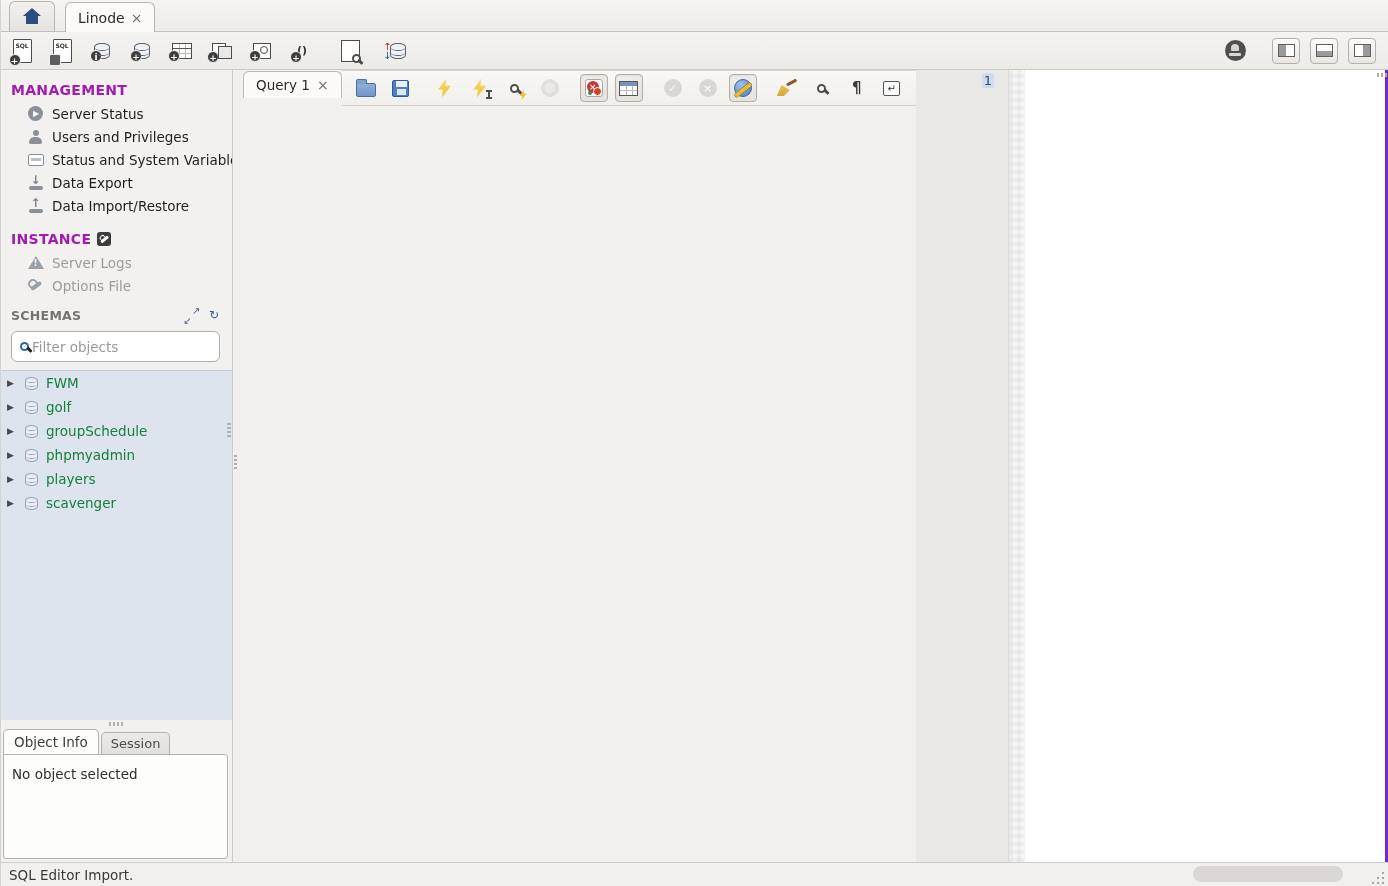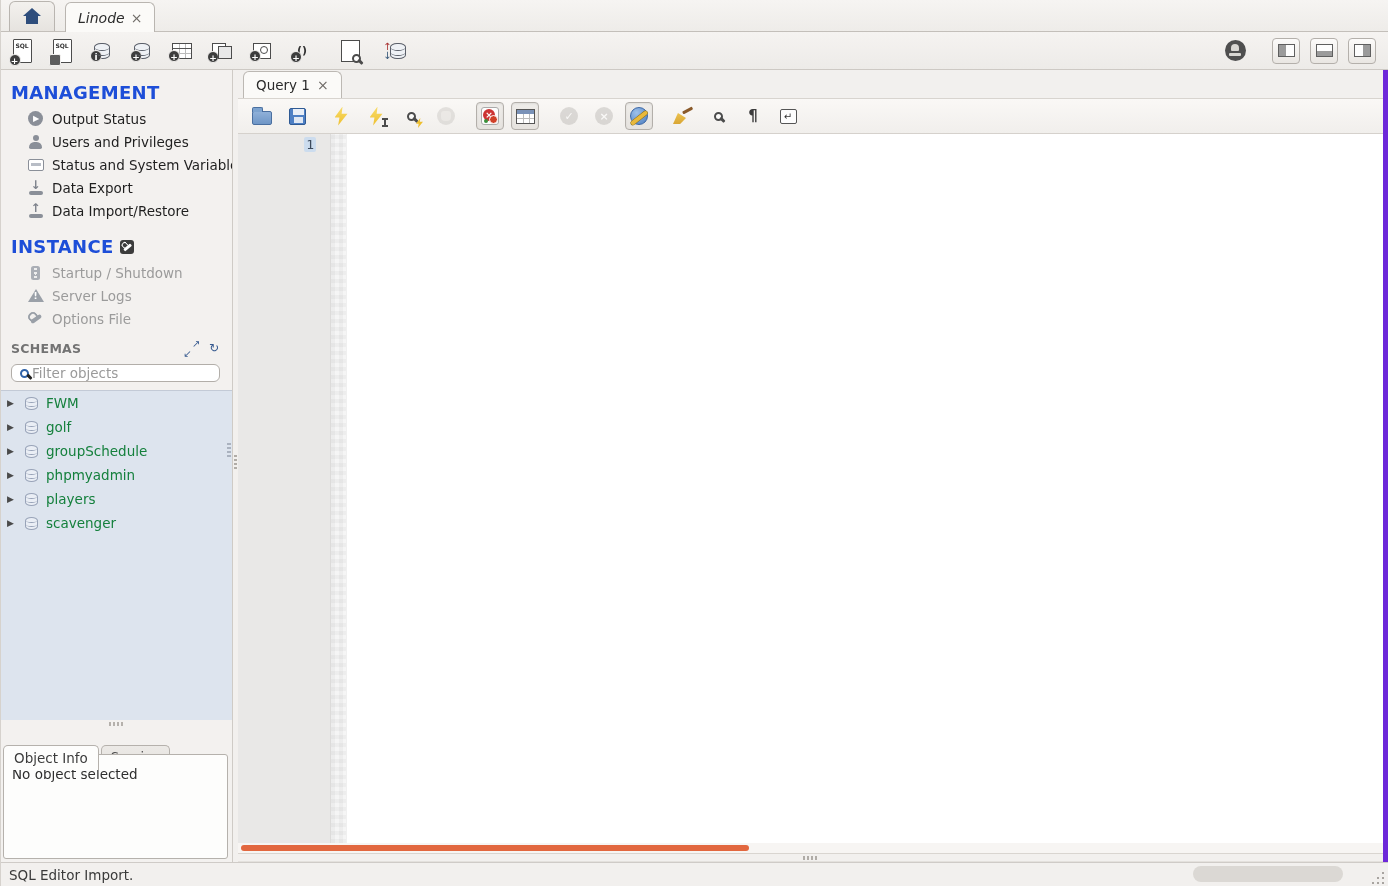--- a/index.html
+++ b/index.html
@@ -6,21 +6,21 @@
   html,body { width:1388px; height:886px; overflow:hidden; }
   body { font-family:"DejaVu Sans","Liberation Sans",sans-serif; font-size:13px; color:#2e2e2e; background:#f2f0ee; }
 
   .window { position:relative; width:1388px; height:886px; background:#f2f0ee; border-left:1px solid #d6d2cd; }
 
   
   .titlebar { position:absolute; left:0; top:0; right:0; height:32px; background:linear-gradient(#f6f4f2,#eeece9); border-bottom:1px solid #c3bfba; display:flex; align-items:flex-end; padding-left:8px; }
   .conn-tab { height:30px; display:flex; align-items:center; gap:6px; padding:0 12px; border:1px solid #b9b5b0; border-bottom:none; border-radius:6px 6px 0 0; }
   .conn-tab.home { background:linear-gradient(#f3f1ee,#e6e3df); margin-right:10px; }
   .conn-tab.active { background:#fbfaf8; position:relative; top:1px; }
-  .conn-tab .lbl { font-size:14px; color:#2b2b2b;font-style:italic; }
+  .conn-tab .lbl { font-size:14px; color:#2b2b2b; }
   .closex { color:#6e6a66; font-size:14px; line-height:1; cursor:pointer; }
 
   
   .house { width:20px; height:17px; position:relative; }
   .house::before { content:""; position:absolute; left:1px; top:0; border-left:9px solid transparent; border-right:9px solid transparent; border-bottom:8px solid #2e4d7c; }
   .house::after { content:""; position:absolute; left:4px; top:8px; width:12px; height:8px; background:#2e4d7c; }
 
   
   .main-toolbar { position:absolute; left:0; top:32px; right:0; height:38px; background:linear-gradient(#f5f3f1,#edebe8); border-bottom:1px solid #cdc9c4; display:flex; align-items:center; padding:0 8px; }
   .mtb-left { display:flex; align-items:center; gap:14px; }
@@ -70,21 +70,21 @@
   .pt.left::before { left:0; top:0; bottom:0; width:7px; }
   .pt.bottom::before { left:0; right:0; bottom:0; height:5px; }
   .pt.right::before { right:0; top:0; bottom:0; width:7px; }
 
   
   .bodyarea { position:absolute; left:0; top:70px; right:0; bottom:24px; display:flex; }
 
   
   .sidebar { width:232px; display:flex; flex-direction:column; background:#f3f1ef; border-right:1px solid #cfcbc6; }
   .sb-section { padding:8px 0 2px 10px; }
-  .sb-header { display:flex; align-items:center; gap:6px; font-size:18px; font-weight:bold; color:#1d4ed8; letter-spacing:.3px; padding:4px 8px 4px 0; }
+  .sb-header { display:flex; align-items:center; gap:6px; font-size:14px; font-weight:bold; color:#a21caf; letter-spacing:.3px; padding:4px 8px 4px 0; }
   .sb-item { display:flex; align-items:center; gap:8px; padding:3px 0 3px 16px; height:23px; white-space:nowrap; overflow:hidden; cursor:pointer; }
   .sb-item .txt { font-size:13.5px; color:#1f1f1f; }
   .sb-item.disabled .txt { color:#9b9b9b; }
   .sb-icon { width:17px; height:17px; display:flex; align-items:center; justify-content:center; flex:none; }
 
   .playcirc { width:15px; height:15px; border-radius:50%; background:#8a8f98; color:#fff; font-size:8px; display:flex; align-items:center; justify-content:center; padding-left:1px; }
   .person { position:relative; width:13px; height:14px; }
   .person::before { content:""; position:absolute; left:3.5px; top:0; width:6px; height:6px; border-radius:50%; background:#8a8f98; }
   .person::after { content:""; position:absolute; left:0; bottom:0; width:13px; height:7px; border-radius:6px 6px 2px 2px; background:#8a8f98; }
   .monitor { position:relative; width:16px; height:12px; border:1.5px solid #8a8f98; border-radius:2px; background:#fff; }
@@ -102,44 +102,44 @@
   .wrbadge::after { content:""; position:absolute; left:2.5px; top:2.5px; width:3.5px; height:3.5px; border:1.5px solid #fff; border-radius:50%; border-right-color:transparent; transform:rotate(45deg); }
 
   .schemas-header { display:flex; align-items:center; padding:8px 10px 6px 10px; }
   .schemas-header .sb-hlabel { font-size:12.5px; font-weight:bold; color:#737373; letter-spacing:.3px; flex:1; }
   .hdr-ic { width:16px; height:16px; display:flex; align-items:center; justify-content:center; color:#35598f; font-size:12px; cursor:pointer; margin-left:6px; }
   .expandic { position:relative; width:13px; height:13px; }
   .expandic .e1 { position:absolute; right:-2px; top:-4px; font-size:10px; color:#35598f; }
   .expandic .e2 { position:absolute; left:-2px; bottom:-4px; font-size:10px; color:#35598f; }
 
   .filterwrap { padding:2px 12px 8px 10px; }
-  .filterbox { display:flex; align-items:center; gap:3px; height:18px; background:#fff; border:1px solid #b2aea9; border-radius:6px; padding:0 8px; }
+  .filterbox { display:flex; align-items:center; gap:3px; height:31px; background:#fff; border:1px solid #b2aea9; border-radius:6px; padding:0 8px; }
   .filterbox input { border:none; outline:none; flex:1; font-family:inherit; font-size:13.5px; color:#333; background:transparent; }
   .filterbox input::placeholder { color:#9a9a9a; }
 
   .schema-tree { flex:1; background:#dde4ee; border-top:1px solid #c3cad6; overflow:hidden; position:relative; }
   .tree-row { display:flex; align-items:center; gap:8px; height:24px; padding-left:6px; cursor:pointer; }
   .tree-row .exp { font-size:9px; color:#4a4a4a; width:10px; }
   .tree-row .txt { font-size:13.5px; color:#15803d; }
   .tree-grip { position:absolute; right:1px; top:52px; width:4px; height:14px; background:repeating-linear-gradient(#aab2bf 0 2px,transparent 2px 4px); }
 
   
   .sb-bottom { height:142px; position:relative; background:#f3f1ef; }
   .hgrip { position:absolute; left:50%; top:2px; transform:translateX(-50%); width:16px; height:4px; background:repeating-linear-gradient(90deg,#b5b1ac 0 2px,transparent 2px 4px); }
-  .info-tabs { position:absolute; left:2px; top:25px; display:flex; }
+  .info-tabs { position:absolute; left:2px; top:9px; display:flex; align-items:flex-end; }
   .info-tab { padding:4px 10px; font-size:13.5px; border:1px solid #b5b1ac; border-bottom:none; border-radius:5px 5px 0 0; color:#3c3c3c; cursor:pointer; }
   .info-tab.active { background:#fdfdfc; position:relative; z-index:2; }
   .info-tab.inactive { background:linear-gradient(#eceae7,#e2dfdb); margin-left:2px; padding:3px 9px; font-size:13px; color:#4a4a4a; }
   .info-box { position:absolute; left:2px; right:4px; top:34px; bottom:3px; background:#fdfdfc; border:1px solid #b5b1ac; border-radius:0 3px 3px 3px; padding:11px 8px; font-size:13.5px; color:#2e2e2e; }
 
   .vsplit { width:5px; background:#f2f0ee; position:relative; cursor:col-resize; }
   .vsplit .dots { position:absolute; top:385px; left:1px; width:3px; height:16px; background:repeating-linear-gradient(#b0aca7 0 2px,transparent 2px 4px); }
 
   
-  .main { flex:1; display:flex; flex-direction:column; min-width:0; border-right:5px solid #6d28d9; }
+  .main { flex:1; display:flex; flex-direction:row; min-width:0; border-right:3px solid #6d28d9; }
   .query-tabbar { height:28px; display:flex; align-items:flex-end; padding-left:5px; }
   .query-tab { height:27px; display:flex; align-items:center; gap:7px; padding:0 12px; background:#fbfaf8; border:1px solid #bcb8b3; border-bottom:none; border-radius:6px 6px 0 0; font-size:13.5px; color:#2b2b2b; cursor:pointer; }
 
   .editor-toolbar { height:36px; background:linear-gradient(#faf8f6,#f1efec); border-top:1px solid #d8d4cf; border-bottom:1px solid #d5d1cc; display:flex; align-items:center; gap:7px; padding:0 10px; }
   .etool { width:28px; height:28px; display:flex; align-items:center; justify-content:center; position:relative; cursor:pointer; }
   .etool.boxed { border:1px solid #b3afaa; border-radius:4px; background:linear-gradient(#efedea,#e6e3df); box-shadow:inset 0 1px 2px rgba(0,0,0,.08); }
   .etool.disabled { opacity:.45; cursor:default; }
   .gap8 { width:2px; }
 
   .folder { position:relative; width:20px; height:14px; background:linear-gradient(#8fb0d8,#6f96c6); border:1px solid #4a6fa0; border-radius:2px; margin-top:3px; }
@@ -300,21 +300,21 @@
     <div class="sidebar">
 
       <div class="sb-section">
         <div class="sb-header">
           <span>MANAGEMENT</span>
         </div>
         <div class="sb-item">
           <span class="sb-icon">
               <span class="playcirc">▶</span>
             </span>
-          <span class="txt">Output Status</span>
+          <span class="txt">Server Status</span>
         </div>
         <div class="sb-item">
           <span class="sb-icon">
               <span class="person"></span>
             </span>
           <span class="txt">Users and Privileges</span>
         </div>
         <div class="sb-item">
           <span class="sb-icon">
               <span class="monitor"></span>
@@ -332,26 +332,20 @@
               <span class="updown">↑</span>
             </span>
           <span class="txt">Data Import/Restore</span>
         </div>
       </div>
 
       <div class="sb-section">
         <div class="sb-header">
           <span>INSTANCE</span>
           <span class="wrbadge"></span>
-        </div>
-        <div class="sb-item disabled">
-          <span class="sb-icon">
-              <span class="trafficlight"></span>
-            </span>
-          <span class="txt">Startup / Shutdown</span>
         </div>
         <div class="sb-item disabled">
           <span class="sb-icon">
               <span class="warn">
                 <span>!</span>
               </span>
             </span>
           <span class="txt">Server Logs</span>
         </div>
         <div class="sb-item disabled">

